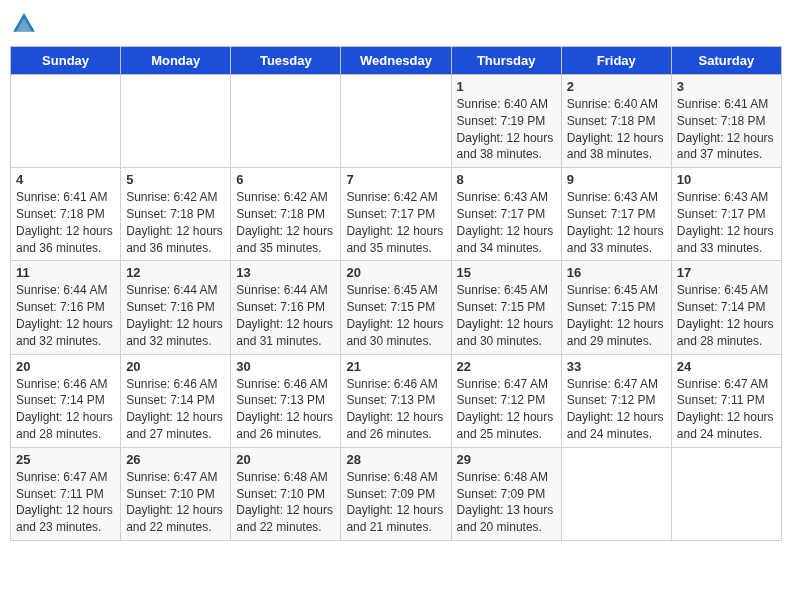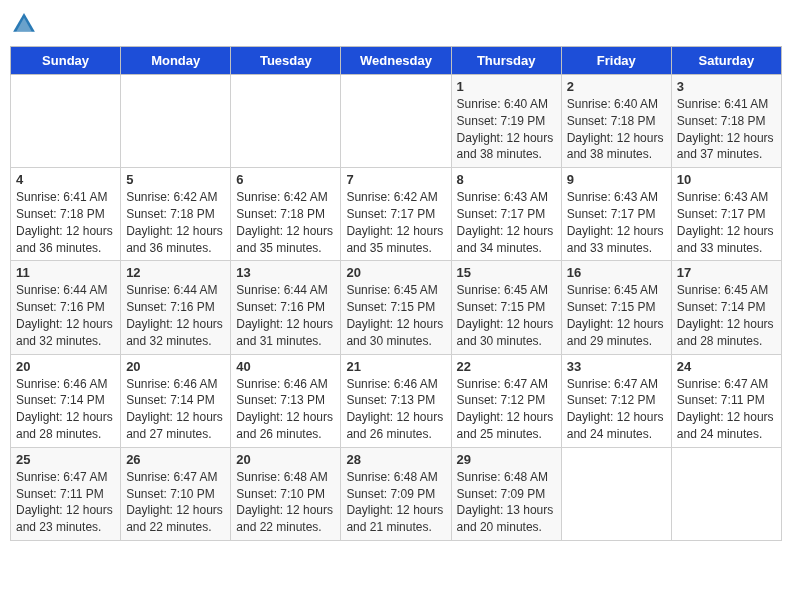--- a/index.html
+++ b/index.html
@@ -278,21 +278,21 @@
         </td>
         <td>
           <span class="day-number">20</span>
           <div class="day-info">
             <span>Sunrise: 6:46 AM</span><br>
             <span>Sunset: 7:14 PM</span><br>
             <span>Daylight: 12 hours and 27 minutes.</span>
           </div>
         </td>
         <td>
-          <span class="day-number">40</span>
+          <span class="day-number">30</span>
           <div class="day-info">
             <span>Sunrise: 6:46 AM</span><br>
             <span>Sunset: 7:13 PM</span><br>
             <span>Daylight: 12 hours and 26 minutes.</span>
           </div>
         </td>
         <td>
           <span class="day-number">21</span>
           <div class="day-info">
             <span>Sunrise: 6:46 AM</span><br>

